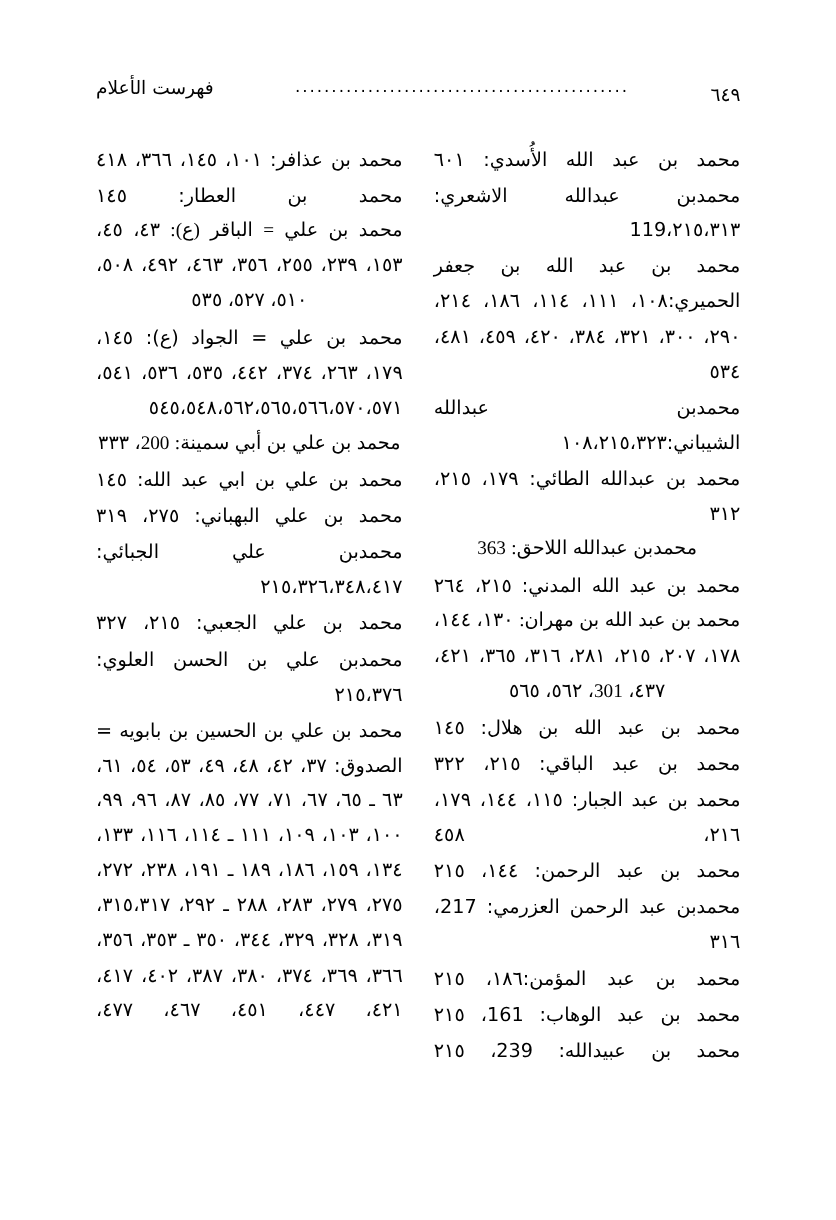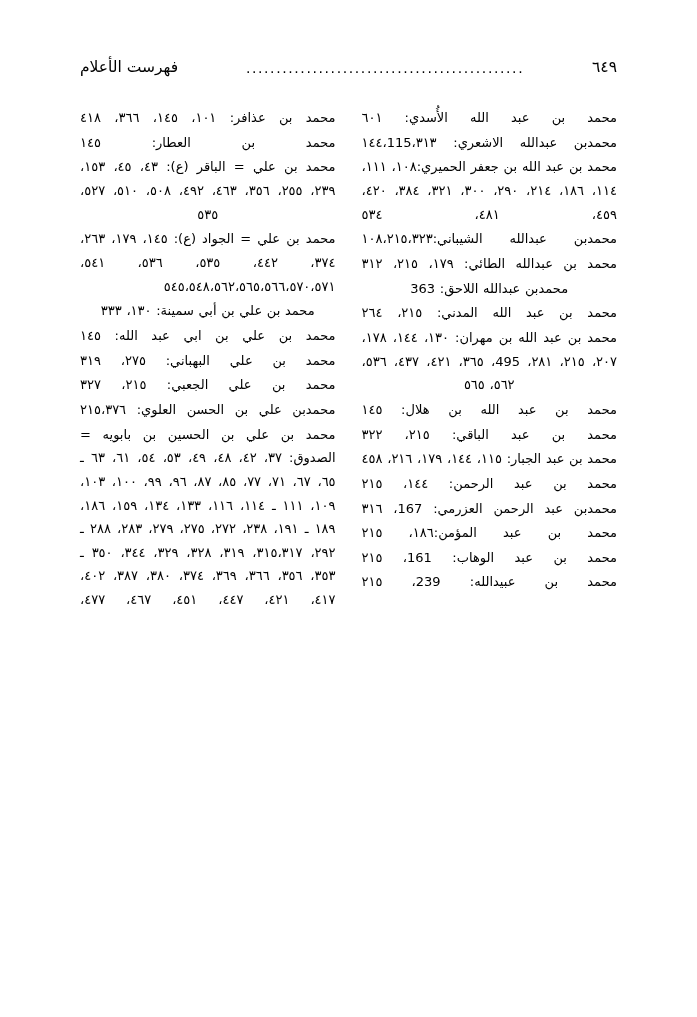--- a/index.html
+++ b/index.html
@@ -20,21 +20,21 @@
     top: 0; left: 0;
     width: 697px;
     height: 1017px;
     box-sizing: border-box;
     padding: 58px 80px 40px 80px;
   }
   
   .header {
     display: flex;
     flex-direction: row-reverse;
-    align-items: flex-end;
+    align-items: center;
     justify-content: flex-start;
     width: 100%;
     font-size: 15.5px;
     margin-bottom: 30px;
     white-space: nowrap;
   }
   .header .title {
     font-size: 15.5px;
     letter-spacing: 0.3px;
   }
@@ -43,86 +43,89 @@
     overflow: hidden;
     margin: 0 6px;
     font-size: 14px;
     letter-spacing: 1.6px;
     color: #000;
     direction: ltr;
     text-align: center;
   }
   .header .pageno {
     font-size: 15.5px;
+    margin-top: 12px;
   }
 
   .columns {
     display: flex;
     flex-direction: row;
     width: 100%;
     column-gap: 26px;
   }
   .col {
     width: 50%;
     box-sizing: border-box;
   }
   .entry {
-    font-size: 13px;
+    font-size: 16px;
     line-height: 1.82;
     text-align: justify;
     text-align-last: justify;
     margin: 0 0 1px 0;
     word-spacing: 0.5px;
   }
   .entry.center-last {
     text-align-last: center;
+    font-family: Liberation Serif, serif;
   }
   .entry.right-last {
     text-align-last: right;
   }
 </style>
 </head>
 <body>
 
 <div class="page">
 
   <div class="header">
     <span class="title">فهرست الأعلام</span>
     <span class="dots">..............................................</span>
     <span class="pageno">٦٤٩</span>
   </div>
 
   <div class="columns">
 
     <div class="col">
       <p class="entry">محمد بن عبد الله الأُسدي: ٦٠١</p>
-      <p class="entry">محمدبن عبدالله الاشعري: ١٤٤،115،٣١٣</p>
+      <p class="entry">محمدبن عبدالله الاشعري: 119،٢١٥،٣١٣</p>
       <p class="entry">محمد بن عبد الله بن جعفر الحميري:١٠٨، ١١١، ١١٤، ١٨٦، ٢١٤، ٢٩٠، ٣٠٠، ٣٢١، ٣٨٤، ٤٢٠، ٤٥٩، ٤٨١، ٥٣٤</p>
       <p class="entry">محمدبن عبدالله الشيباني:١٠٨،٢١٥،٣٢٣</p>
       <p class="entry">محمد بن عبدالله الطائي: ١٧٩، ٢١٥، ٣١٢</p>
       <p class="entry center-last">محمدبن عبدالله اللاحق: 363</p>
       <p class="entry">محمد بن عبد الله المدني: ٢١٥، ٢٦٤</p>
-      <p class="entry center-last">محمد بن عبد الله بن مهران: ١٣٠، ١٤٤، ١٧٨، ٢٠٧، ٢١٥، ٢٨١، 495، ٣٦٥، ٤٢١، ٤٣٧، ٥٣٦، ٥٦٢، ٥٦٥</p>
+      <p class="entry center-last">محمد بن عبد الله بن مهران: ١٣٠، ١٤٤، ١٧٨، ٢٠٧، ٢١٥، ٢٨١، ٣١٦، ٣٦٥، ٤٢١، ٤٣٧، 301، ٥٦٢، ٥٦٥</p>
       <p class="entry">محمد بن عبد الله بن هلال: ١٤٥</p>
       <p class="entry">محمد بن عبد الباقي: ٢١٥، ٣٢٢</p>
       <p class="entry">محمد بن عبد الجبار: ١١٥، ١٤٤، ١٧٩، ٢١٦، ٤٥٨</p>
       <p class="entry">محمد بن عبد الرحمن: ١٤٤، ٢١٥</p>
-      <p class="entry">محمدبن عبد الرحمن العزرمي: 167، ٣١٦</p>
+      <p class="entry">محمدبن عبد الرحمن العزرمي: 217، ٣١٦</p>
       <p class="entry">محمد بن عبد المؤمن:١٨٦، ٢١٥</p>
       <p class="entry">محمد بن عبد الوهاب: 161، ٢١٥</p>
       <p class="entry">محمد بن عبيدالله: 239، ٢١٥</p>
     </div>
 
     <div class="col">
       <p class="entry">محمد بن عذافر: ١٠١، ١٤٥، ٣٦٦، ٤١٨</p>
       <p class="entry">محمد بن العطار: ١٤٥</p>
       <p class="entry center-last">محمد بن علي = الباقر (ع): ٤٣، ٤٥، ١٥٣، ٢٣٩، ٢٥٥، ٣٥٦، ٤٦٣، ٤٩٢، ٥٠٨، ٥١٠، ٥٢٧، ٥٣٥</p>
       <p class="entry">محمد بن علي = الجواد (ع): ١٤٥، ١٧٩، ٢٦٣، ٣٧٤، ٤٤٢، ٥٣٥، ٥٣٦، ٥٤١، ٥٤٥،٥٤٨،٥٦٢،٥٦٥،٥٦٦،٥٧٠،٥٧١</p>
-      <p class="entry center-last">محمد بن علي بن أبي سمينة: ١٣٠، ٣٣٣</p>
+      <p class="entry center-last">محمد بن علي بن أبي سمينة: 200، ٣٣٣</p>
       <p class="entry">محمد بن علي بن ابي عبد الله: ١٤٥</p>
       <p class="entry">محمد بن علي البهباني: ٢٧٥، ٣١٩</p>
+      <p class="entry">محمدبن علي الجبائي: ٢١٥،٣٢٦،٣٤٨،٤١٧</p>
       <p class="entry">محمد بن علي الجعبي: ٢١٥، ٣٢٧</p>
       <p class="entry">محمدبن علي بن الحسن العلوي: ٢١٥،٣٧٦</p>
       <p class="entry">محمد بن علي بن الحسين بن بابويه = الصدوق: ٣٧، ٤٢، ٤٨، ٤٩، ٥٣، ٥٤، ٦١، ٦٣ ـ ٦٥، ٦٧، ٧١، ٧٧، ٨٥، ٨٧، ٩٦، ٩٩، ١٠٠، ١٠٣، ١٠٩، ١١١ ـ ١١٤، ١١٦، ١٣٣، ١٣٤، ١٥٩، ١٨٦، ١٨٩ ـ ١٩١، ٢٣٨، ٢٧٢، ٢٧٥، ٢٧٩، ٢٨٣، ٢٨٨ ـ ٢٩٢، ٣١٥،٣١٧، ٣١٩، ٣٢٨، ٣٢٩، ٣٤٤، ٣٥٠ ـ ٣٥٣، ٣٥٦، ٣٦٦، ٣٦٩، ٣٧٤، ٣٨٠، ٣٨٧، ٤٠٢، ٤١٧، ٤٢١، ٤٤٧، ٤٥١، ٤٦٧، ٤٧٧،</p>
     </div>
 
   </div>
 </div>
 
 </body></html>

